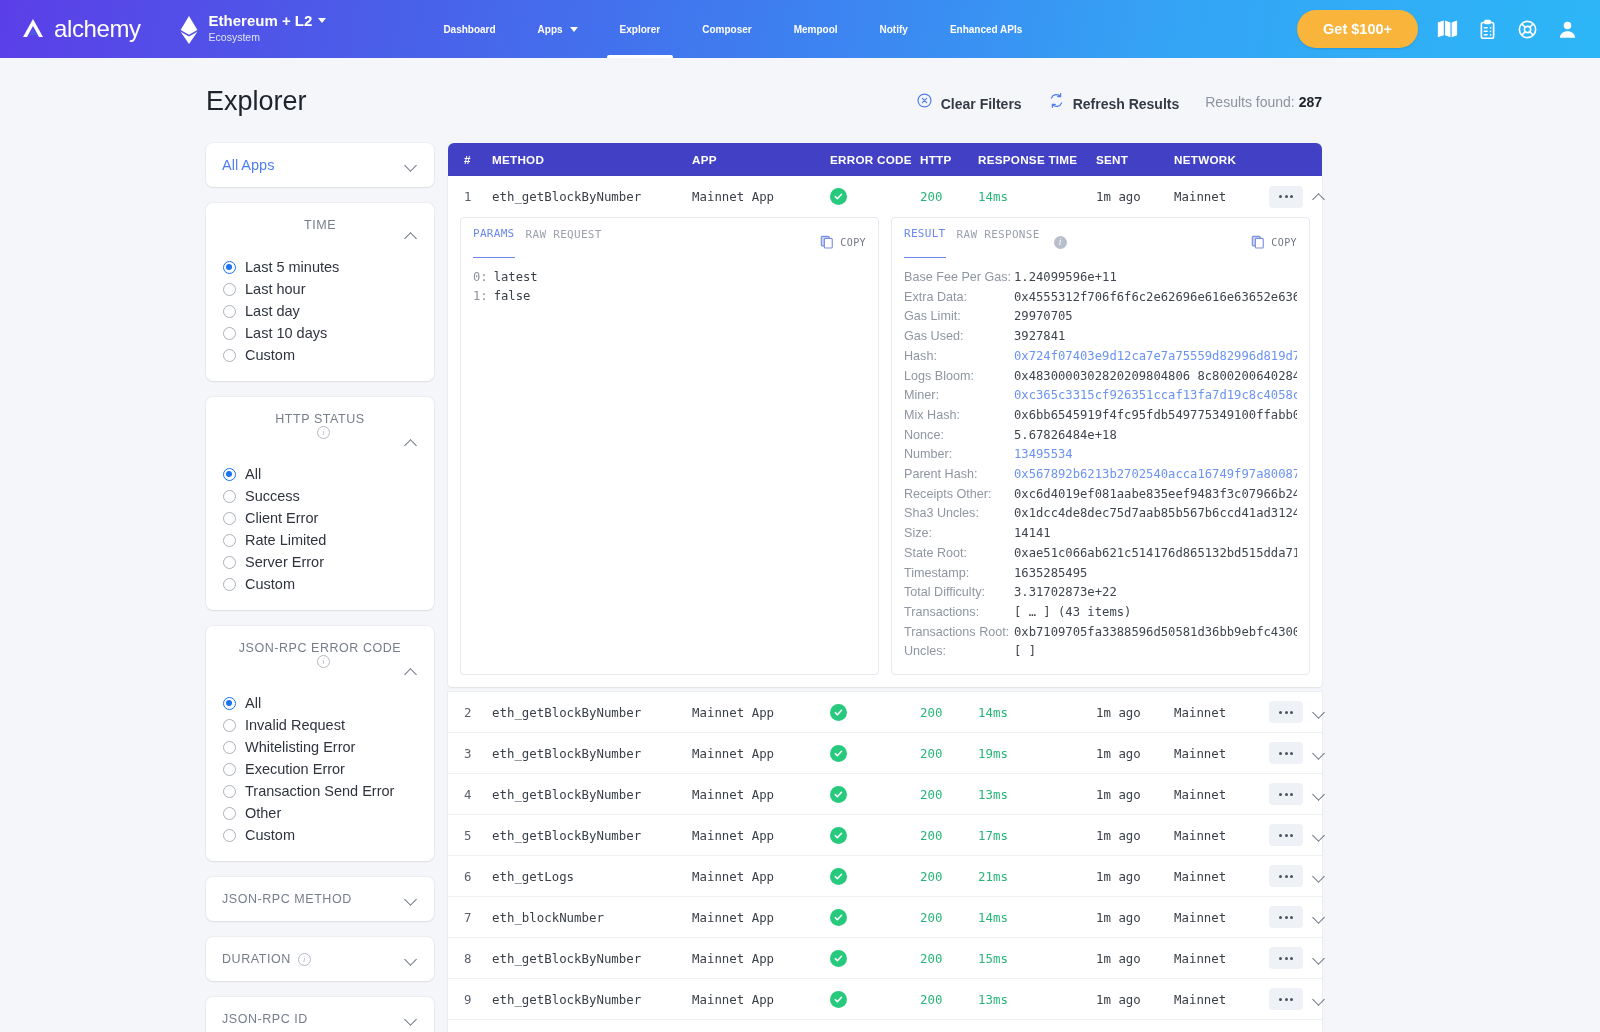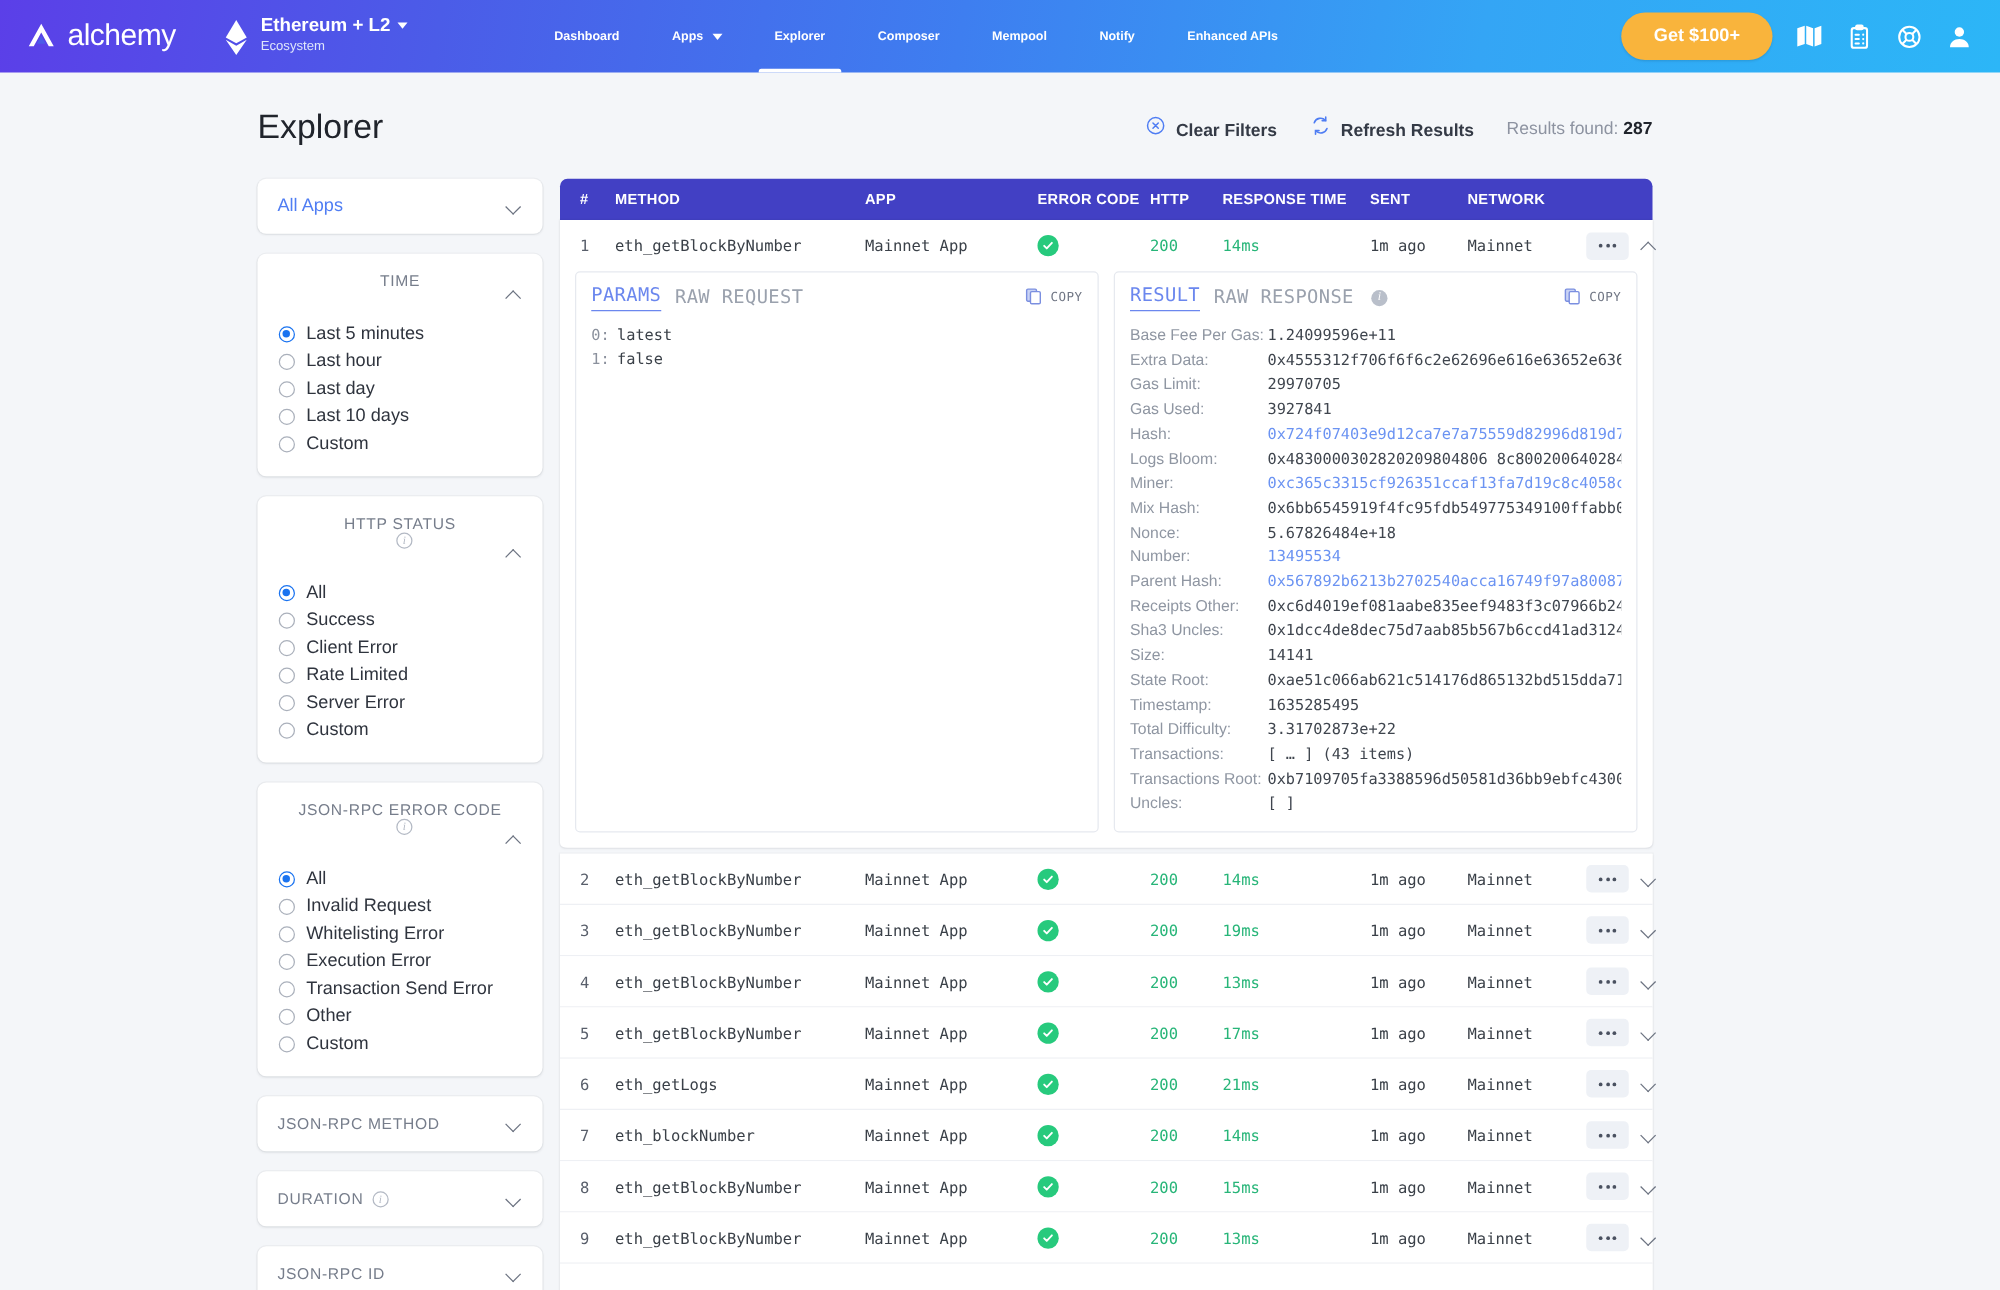--- a/index.html
+++ b/index.html
@@ -199,22 +199,22 @@
   .pane {
     border: 1px solid #e6e9ef; border-radius: 4px;
     flex: 1 1 50%; min-width: 0;
     padding: 9px 12px 12px 12px;
     background: #fff;
     min-height: 425px;
   }
   .pane-head { display: flex; align-items: center; margin-bottom: 10px; }
   .tab {
     font-family: "DejaVu Sans Mono", monospace;
-    font-size: 15px; color: #9aa1ad; letter-spacing: .3px;
-    margin-right: 11px; cursor: pointer; padding-bottom: 3px;
+    font-size: 11px; color: #9aa1ad; letter-spacing: .3px;
+    margin-right: 11px; cursor: pointer; padding-bottom: 17px;
   }
   .tab.active { color: #6b87ee; border-bottom: 1.6px solid #6b87ee; }
   .copy-btn {
     margin-left: auto; display: flex; align-items: center; gap: 6px;
     font-size: 10px; color: #707684; letter-spacing: .4px; cursor: pointer;
     font-family: "DejaVu Sans Mono", monospace;
   }
   .kv-list { font-family: "DejaVu Sans Mono", monospace; font-size: 12.2px; }
   .param-line { display: flex; gap: 6px; line-height: 1.58; }
   .param-k { color: #8b919d; }

